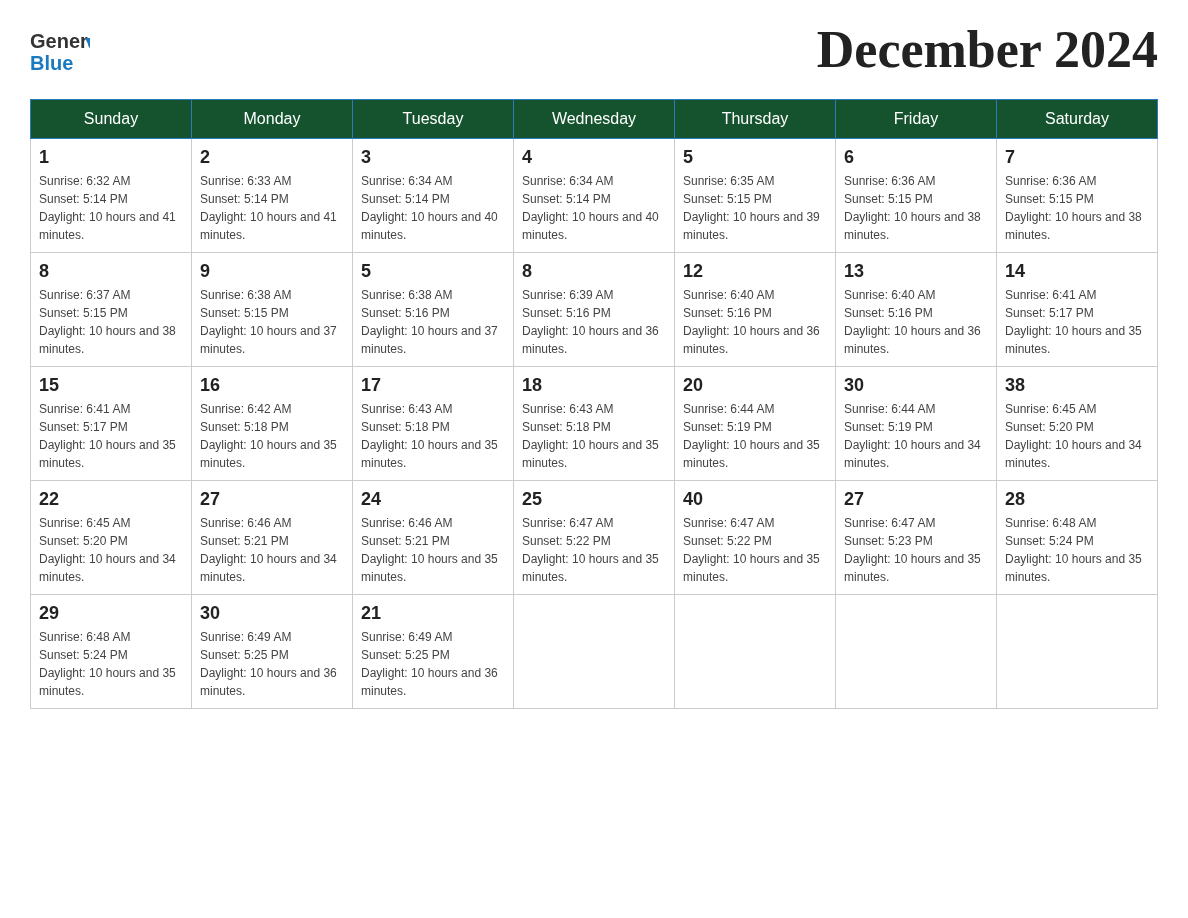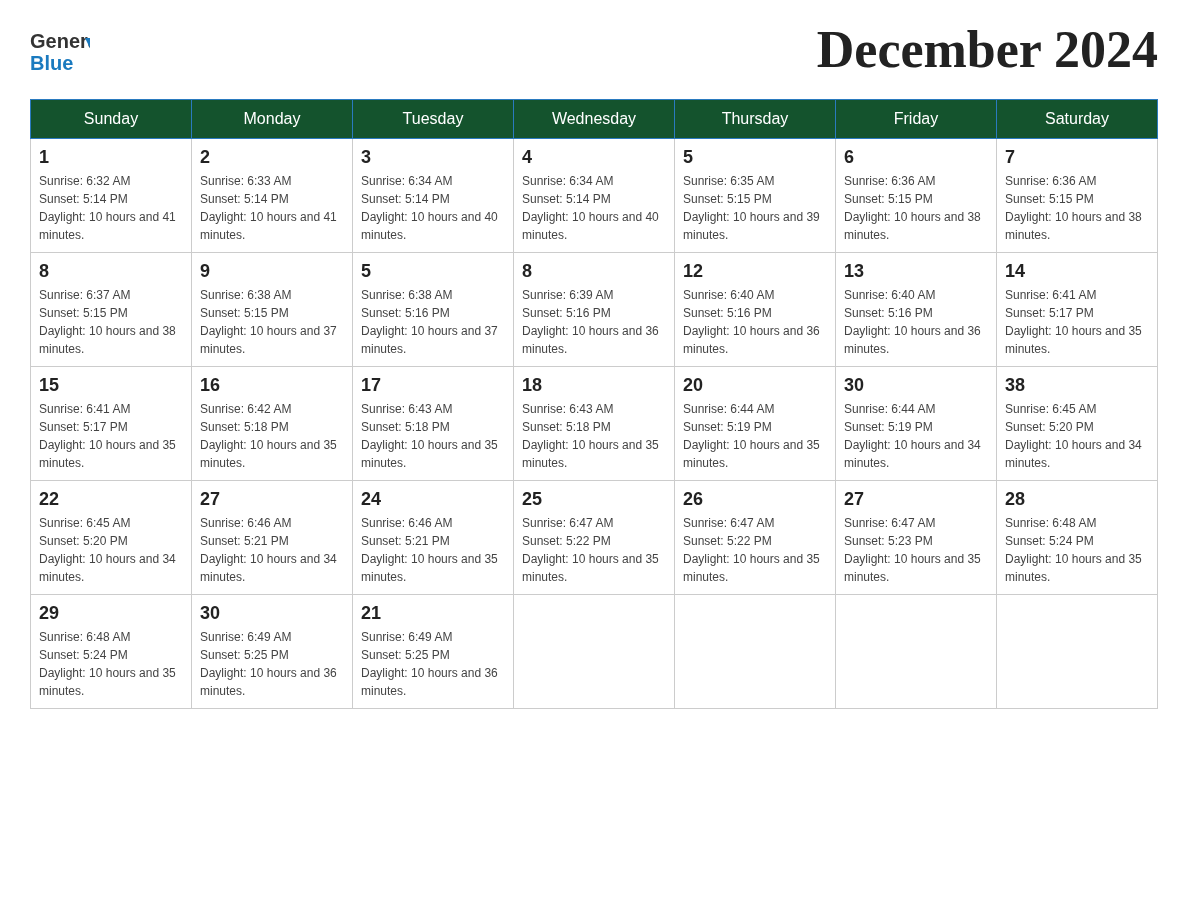--- a/index.html
+++ b/index.html
@@ -310,21 +310,21 @@
       </td>
         <td>
         <span class="day-number">25</span>
         <div class="day-info">
           Sunrise: 6:47 AM<br>
           Sunset: 5:22 PM<br>
           Daylight: 10 hours and 35 minutes.
         </div>
       </td>
         <td>
-        <span class="day-number">26</span>
+        <span class="day-number">40</span>
         <div class="day-info">
           Sunrise: 6:47 AM<br>
           Sunset: 5:22 PM<br>
           Daylight: 10 hours and 35 minutes.
         </div>
       </td>
         <td>
         <span class="day-number">27</span>
         <div class="day-info">
           Sunrise: 6:47 AM<br>

